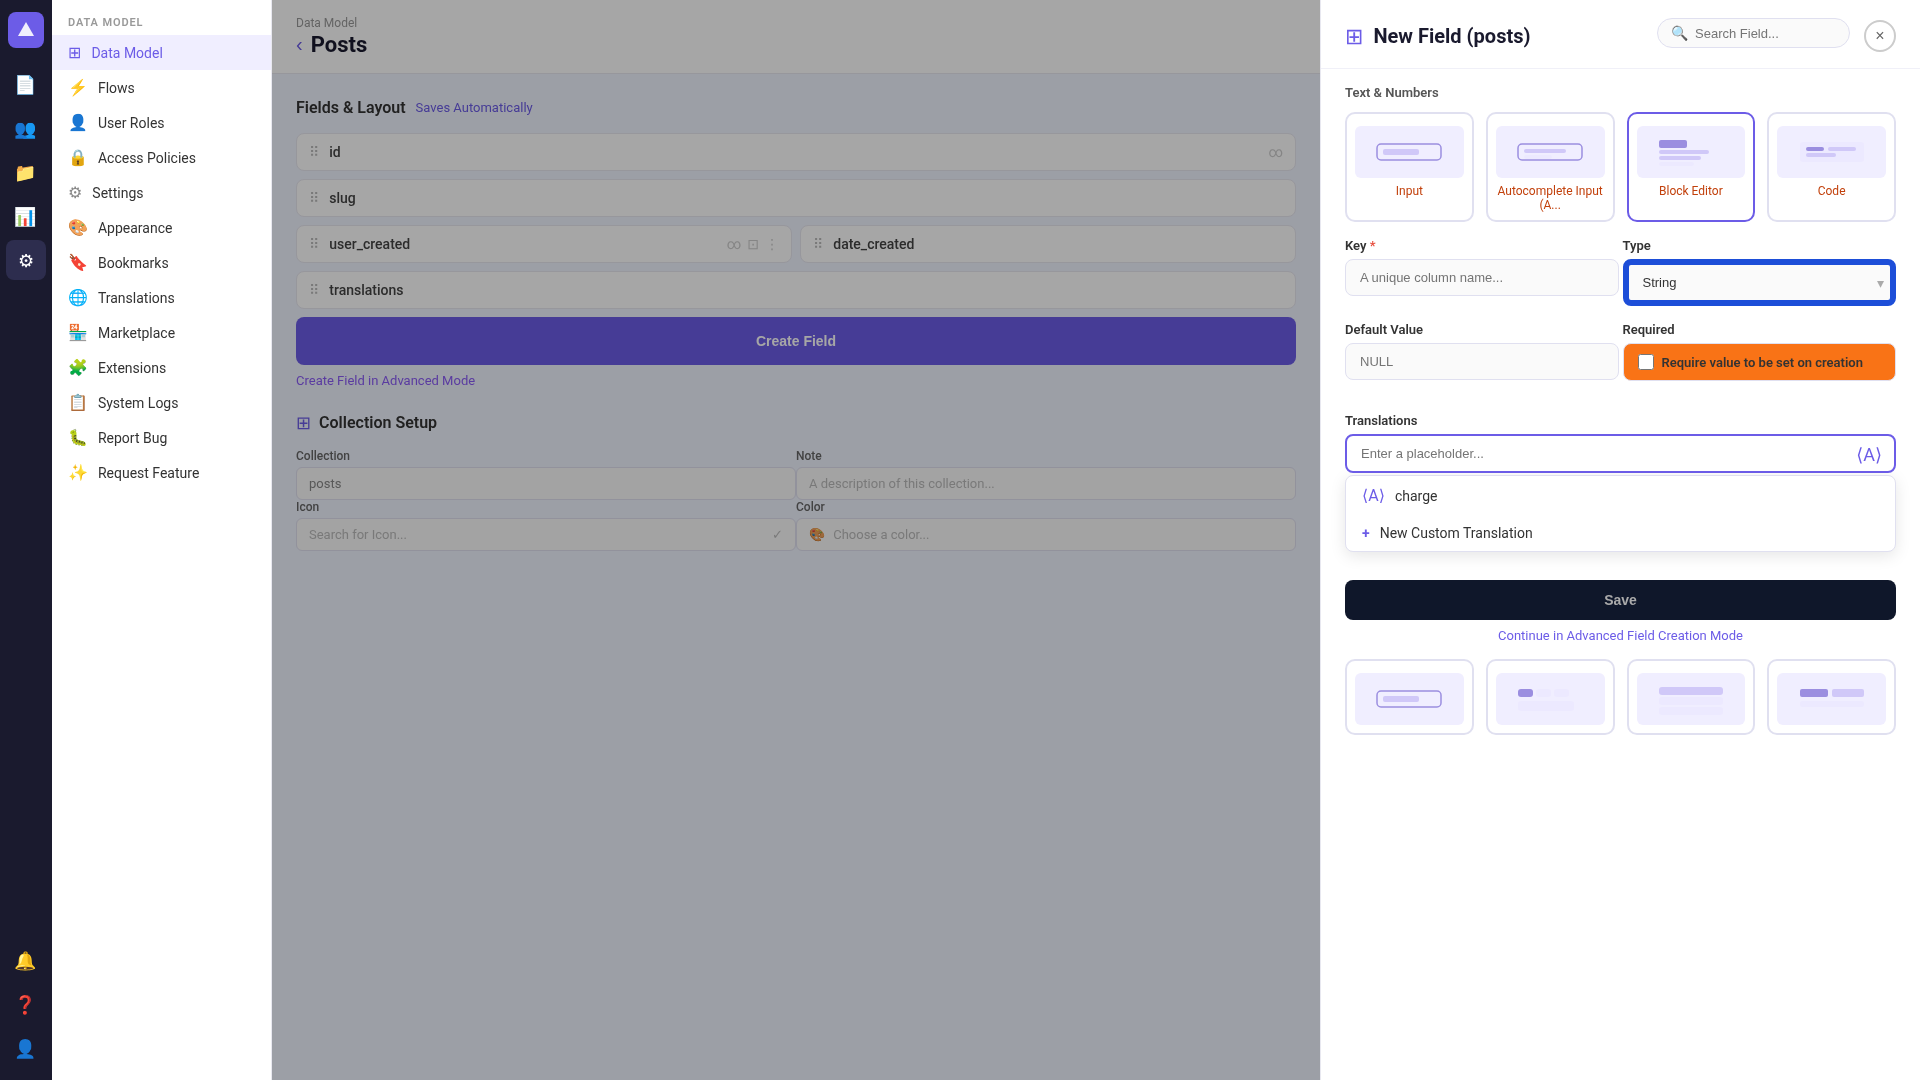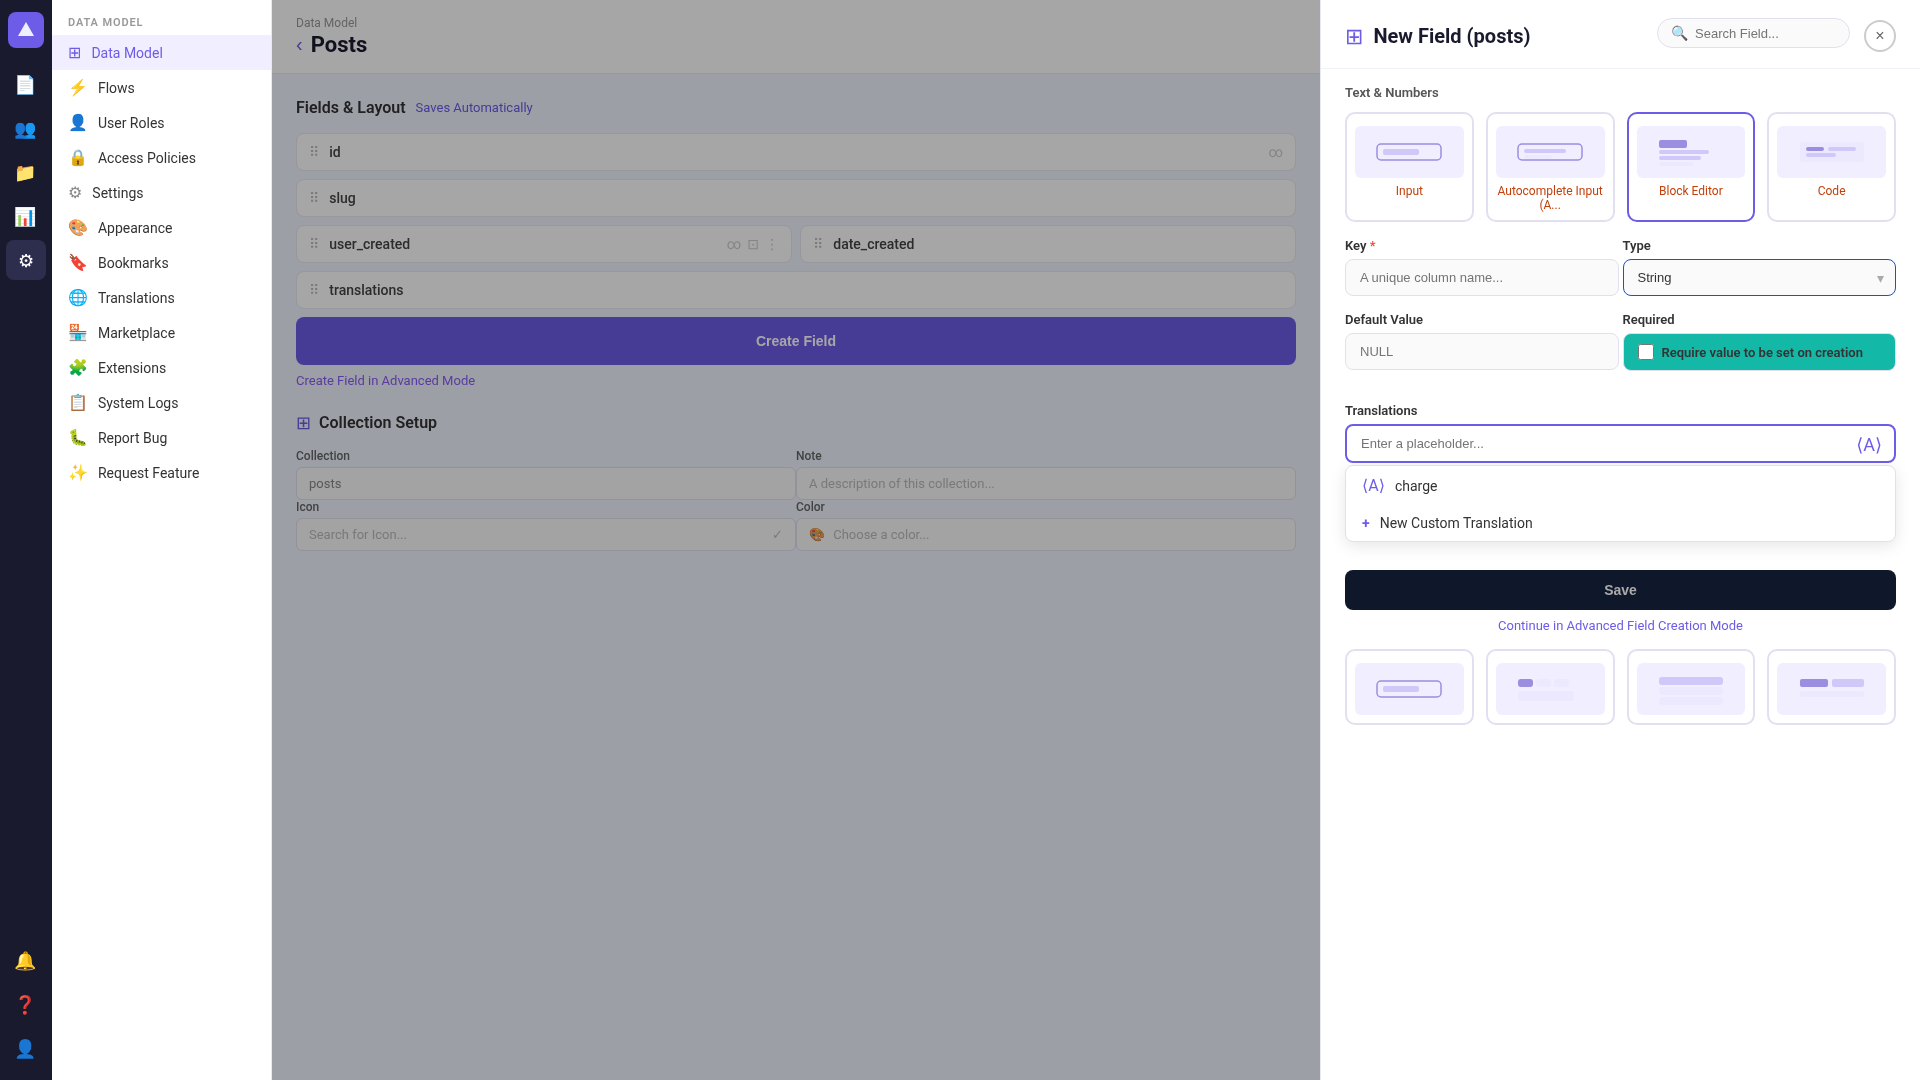--- a/index.html
+++ b/index.html
@@ -256,21 +256,21 @@
     .form-group input.field-input {
       border: 1px solid #e0e0f0;
       border-radius: 8px;
       padding: 10px 14px;
       font-size: 13px;
       color: #999;
       background: #fafafa;
       outline: none;
     }
     .form-group select.field-select {
-      border: 1px solid #1d4ed8;
+      border: 6px solid #1d4ed8;
       border-radius: 8px;
       padding: 10px 14px;
       font-size: 13px;
       color: #333;
       background: #fafafa;
       outline: none;
       appearance: none;
       width: 100%;
     }
     .select-wrapper { position: relative; }
@@ -283,21 +283,21 @@
       color: #aaa;
       pointer-events: none;
     }
     .required-checkbox {
       display: flex;
       align-items: center;
       gap: 8px;
       padding: 10px 14px;
       border: 1px solid #e0e0f0;
       border-radius: 8px;
-      background: #14b8a6;
+      background: #f97316;
       font-size: 13px;
       color: #555;
     }
     .required-checkbox input[type=checkbox] { accent-color: #6c5ce7; width: 16px; height: 16px; }
 
     
     .placeholder-section { padding: 0 24px 16px; position: relative; }
     .placeholder-label { font-size: 13px; font-weight: 600; color: #333; margin-bottom: 6px; }
     .placeholder-input-wrapper {
       position: relative;

